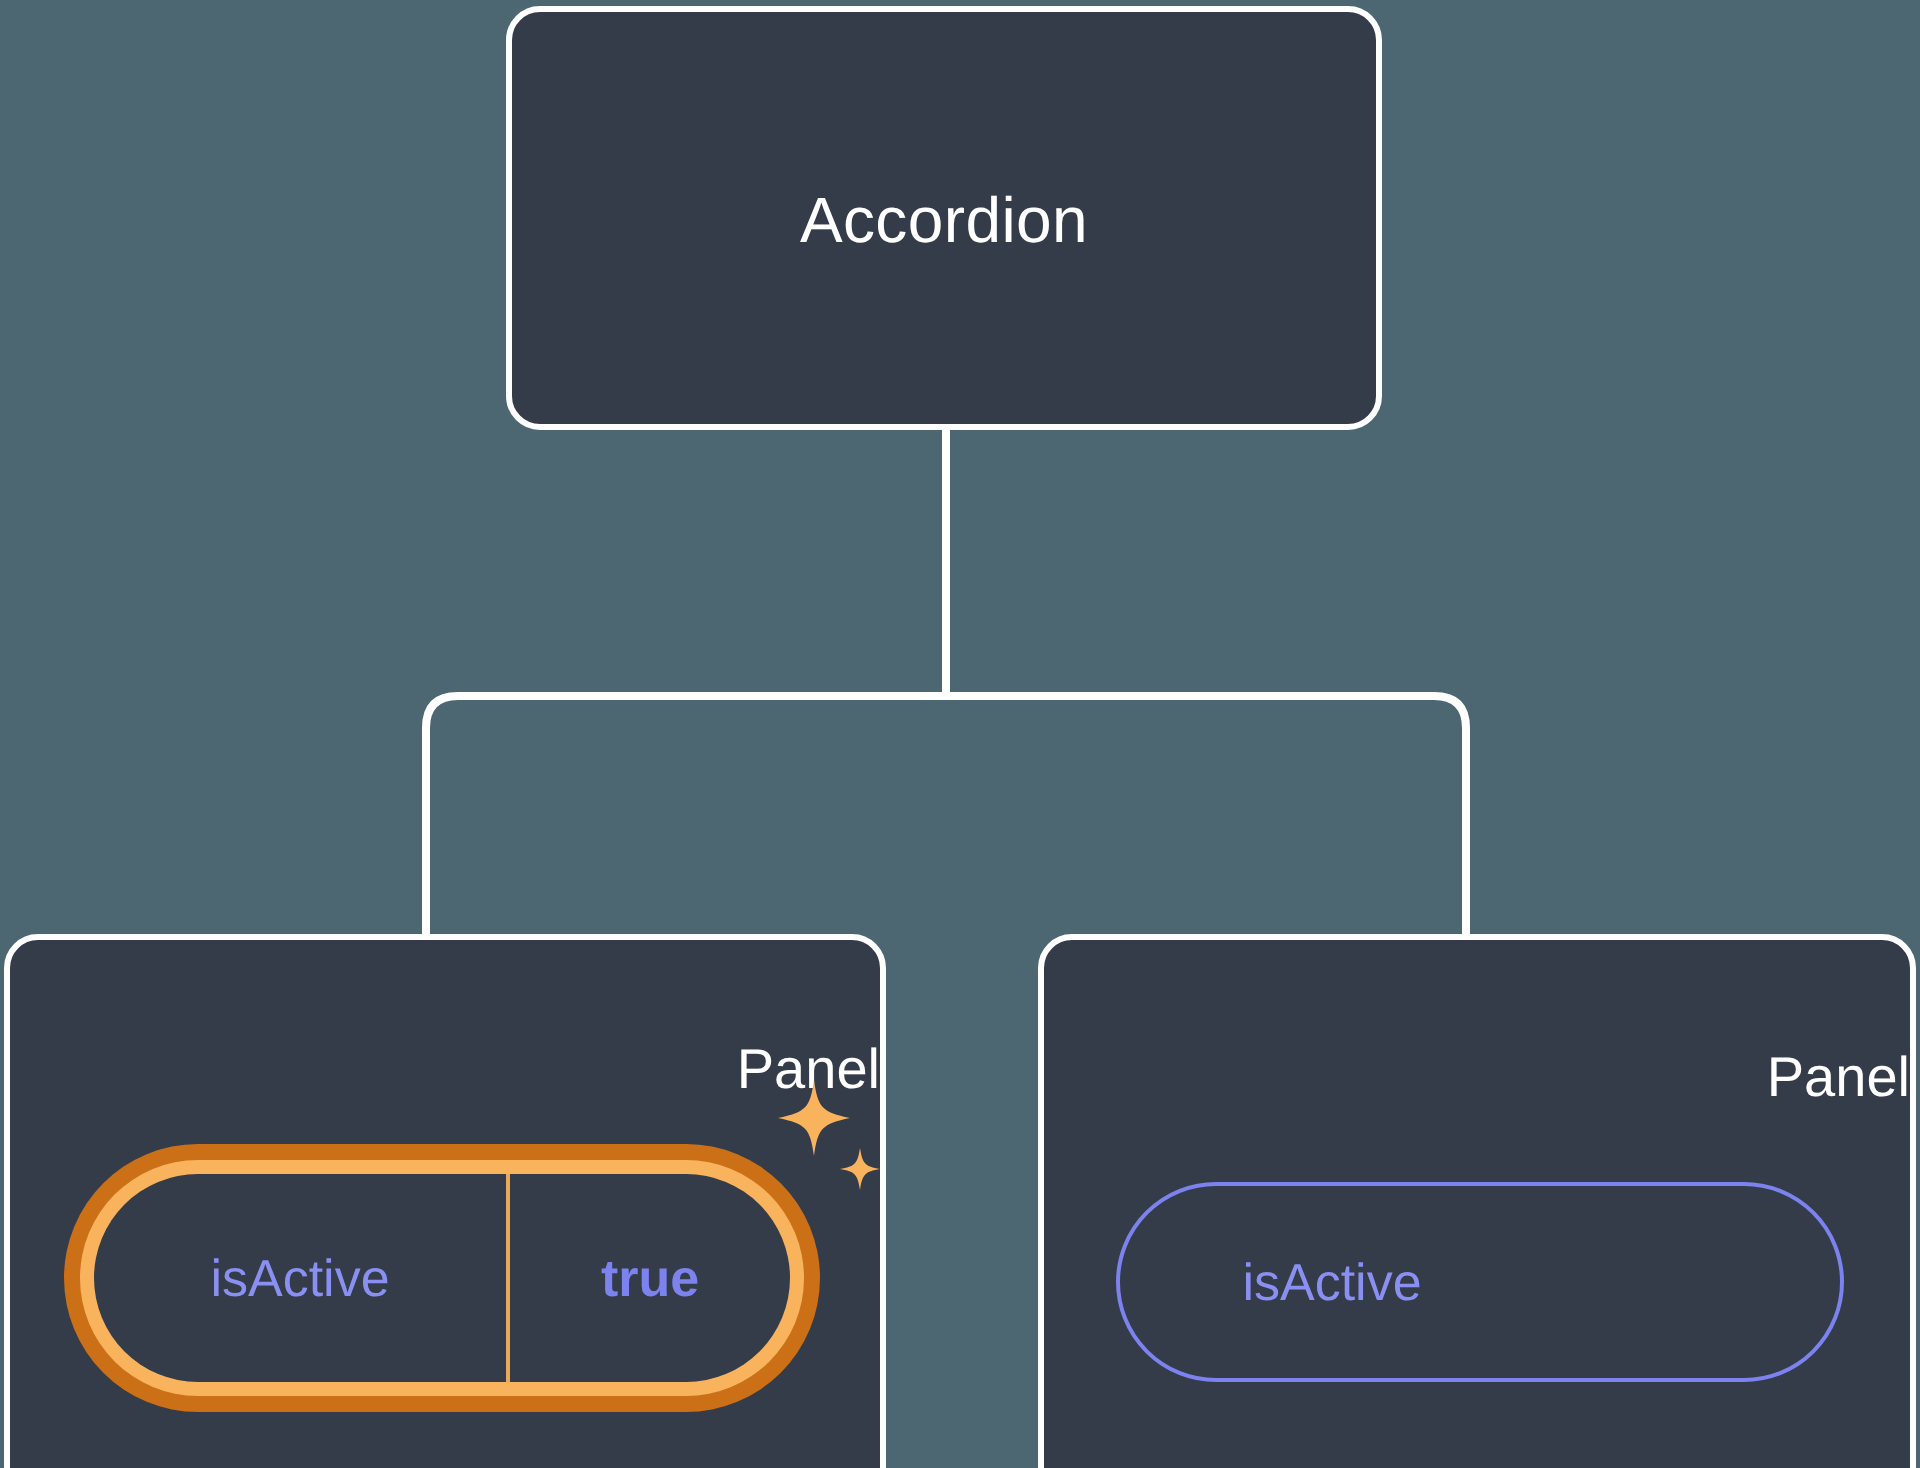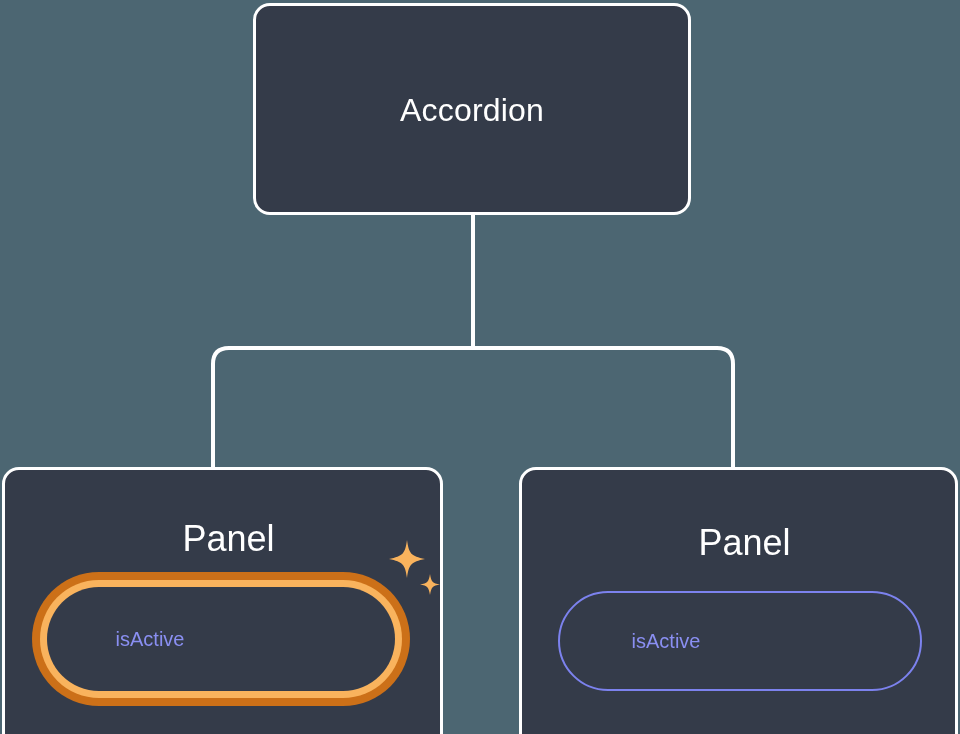--- a/index.html
+++ b/index.html
@@ -69,43 +69,43 @@
   }
 
   .node-panel-left  { left: 2px;   width: 441px; }
   .node-panel-right { left: 519px; width: 439px; }
 
   .node-title-panel {
     position: absolute;
     left: 12px;
     right: 0;
     top: 51px;
-    text-align: center;
+    text-align: right;
     color: #ffffff;
-    font-size: 36px;
+    font-size: 28px;
     font-weight: 400;
     line-height: 1;
   }
 
   .node-panel-right .node-title-panel { top: 55px; }
 
   
   .pill {
     position: absolute;
     display: flex;
     align-items: stretch;
     border-radius: 999px;
     overflow: hidden;
   }
 
   .pill-cell {
     display: flex;
     align-items: center;
     justify-content: center;
-    font-size: 20px;
+    font-size: 26px;
     line-height: 1;
     white-space: nowrap;
   }
 
   
   .pill-plain {
     left: 558px;
     top: 591px;
     width: 364px;
     height: 100px;
@@ -186,20 +186,21 @@
   </div>
 
   <div class="node node-panel node-panel-left">
     <div class="node-title-panel">Panel</div>
   </div>
 
   <div class="pill pill-highlight">
     <div class="ring-inner">
       <div class="ring-core">
         <div class="pill-cell pill-key">isActive</div>
+        <div class="pill-cell pill-value">true</div>
       </div>
     </div>
   </div>
 
   <svg class="sparkles" viewBox="0 0 60 62" width="60" height="62" aria-hidden="true">
     <path d="M 22 2 C 24 16 26 18 40 21 C 26 24 24 26 22 40 C 20 26 18 24 4 21 C 18 18 20 16 22 2 Z" fill="#f9b35d"></path>
     <path d="M 45 36 C 46.3 44 47.5 45.2 55 46.5 C 47.5 47.8 46.3 49 45 57 C 43.7 49 42.5 47.8 35 46.5 C 42.5 45.2 43.7 44 45 36 Z" fill="#f9b35d"></path>
   </svg>
 
   <div class="node node-panel node-panel-right">

